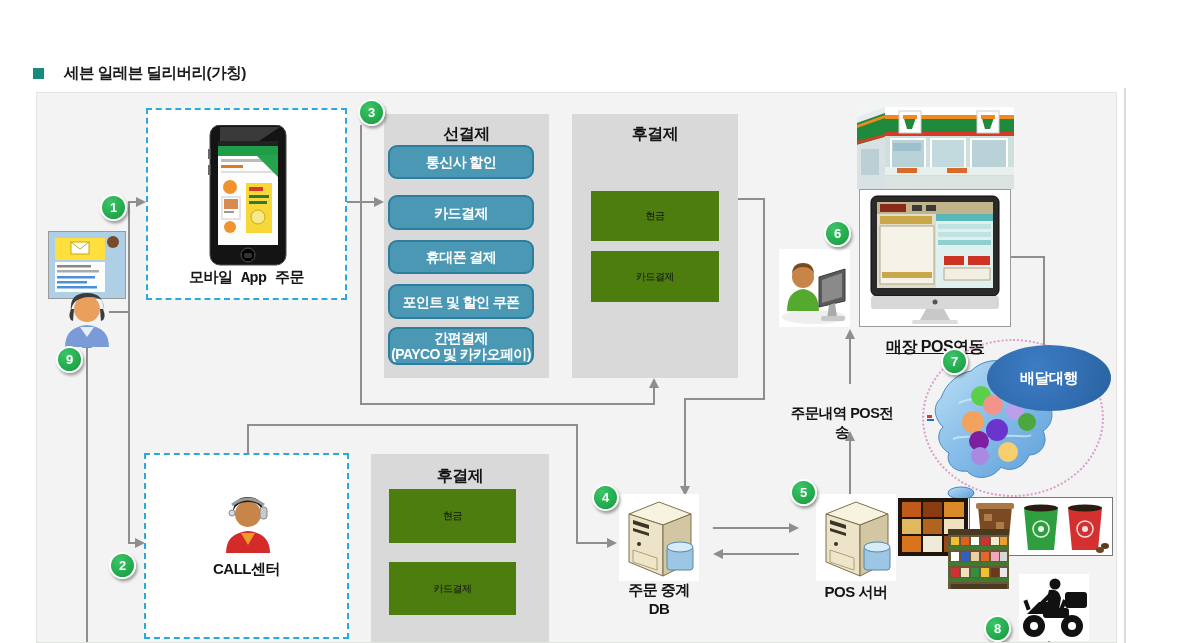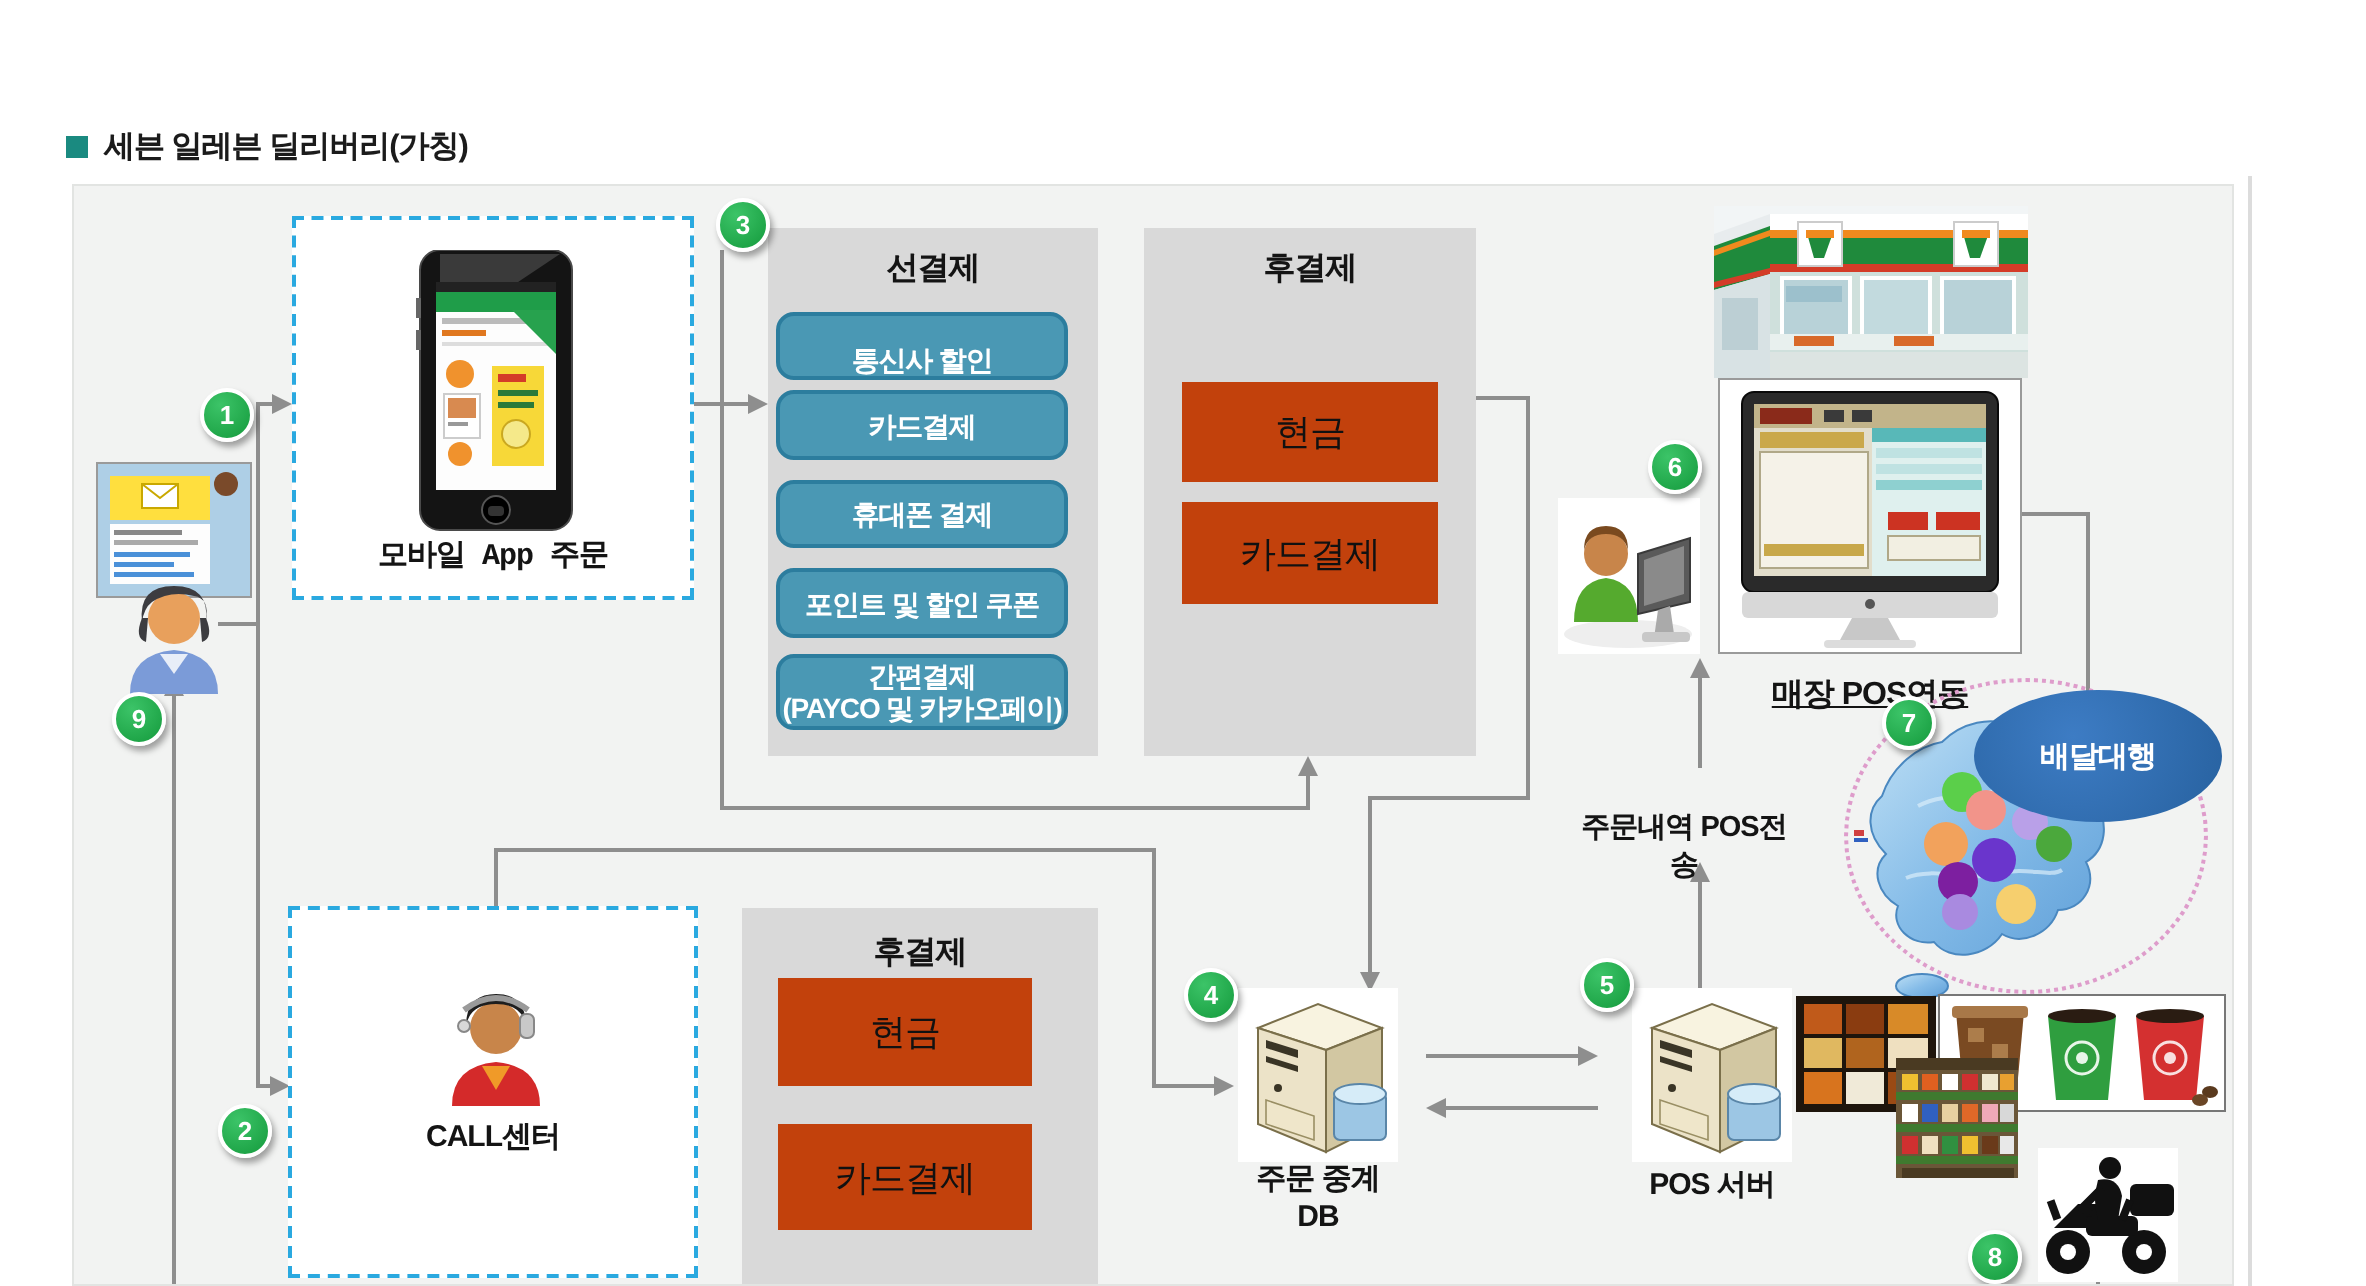--- a/index.html
+++ b/index.html
@@ -4,21 +4,21 @@
 <style>
   * { margin:0; padding:0; box-sizing:border-box; }
   html,body { background:#fff; }
   body { font-family:"Liberation Sans","DejaVu Sans",sans-serif; }
   .page { position:relative; width:1183px; height:643px; overflow:hidden; background:#fff; }
 
   
   .intro { position:absolute; left:30px; top:6px; color:#82888e; font-size:16px; line-height:27px; letter-spacing:-0.6px; white-space:nowrap; }
 
   
-  .sec { position:absolute; left:33px; top:63px; display:flex; align-items:center; gap:8px; }
+  .sec { position:absolute; left:33px; top:63px; display:flex; align-items:center; gap:20px; }
   .sec-bullet { width:11px; height:11px; background:#1a8a80; }
   .sec-title { font-size:15.5px; font-weight:bold; color:#1b1b1b; letter-spacing:-0.5px; }
 
   
   .canvas { position:absolute; left:36px; top:92px; width:1081px; height:551px; background:#f2f3f2; border:1px solid #e2e4e2; overflow:hidden; }
   .abs { position:absolute; }
 
   .panel-divider { position:absolute; left:1124px; top:88px; width:2px; height:555px; background:#dcdcdc; }
 
   
@@ -34,21 +34,21 @@
            border:2.5px solid #fff; box-shadow:1.5px 2.5px 3px rgba(0,0,0,.35);
            color:#fff; font-weight:bold; font-size:13px;
            display:flex; align-items:center; justify-content:center; z-index:30; }
 
   
   .dashbox { position:absolute; background:#fff; border:2px dashed #2aa9e0; }
 
   
   .gcol { position:absolute; background:#d9d9d9; }
   .gcol-title { position:absolute; left:0; width:100%; text-align:center; font-size:16px; font-weight:bold; color:#141414; letter-spacing:-0.5px; }
-  .wcard { position:absolute; background:#c2410c; display:flex; align-items:center; justify-content:center; font-size:18px; color:#111; letter-spacing:-0.5px; }
+  .wcard { position:absolute; background:#4d7c0f; display:flex; align-items:center; justify-content:center; font-size:10px; color:#111; letter-spacing:-0.5px; }
 
   
   .pbtn { position:absolute; left:387px; width:146px; background:#4a98b4; border:2px solid #2c7d9e; border-radius:9px;
           color:#fff; font-weight:bold; font-size:14px; line-height:16px; letter-spacing:-0.6px;
           display:flex; flex-direction:column; align-items:center; justify-content:center; text-align:center; }
 
   .lbl { position:absolute; color:#141414; font-weight:bold; letter-spacing:-0.5px; text-align:center; }
 
   .imgbox { position:absolute; background:#fff; border:1px solid #9a9a9a; }
 
@@ -171,21 +171,21 @@
         <circle cx="22" cy="102" r="6" fill="#f0922d"></circle>
         <circle cx="40" cy="130" r="7" fill="#000" stroke="#555"></circle>
         <rect x="36" y="128" width="8" height="5" rx="2" fill="#333"></rect>
       </svg>
       <div class="lbl" style="left:0;top:158px;width:100%;font-size:15px;">모바일 App 주문</div>
     </div>
 
     <div class="gcol" style="left:383px;top:113px;width:165px;height:264px;">
       <div class="gcol-title" style="top:10px;">선결제</div>
     </div>
-    <div class="pbtn" style="top:155px;height:34px;justify-content:flex-end;">
+    <div class="pbtn" style="top:144px;height:34px;">
           <span>통신사 할인</span>
         </div>
     <div class="pbtn" style="top:194px;height:35px;">
           <span>카드결제</span>
         </div>
     <div class="pbtn" style="top:239px;height:34px;">
           <span>휴대폰 결제</span>
         </div>
     <div class="pbtn" style="top:326px;height:38px;">
       <span>간편결제</span>

